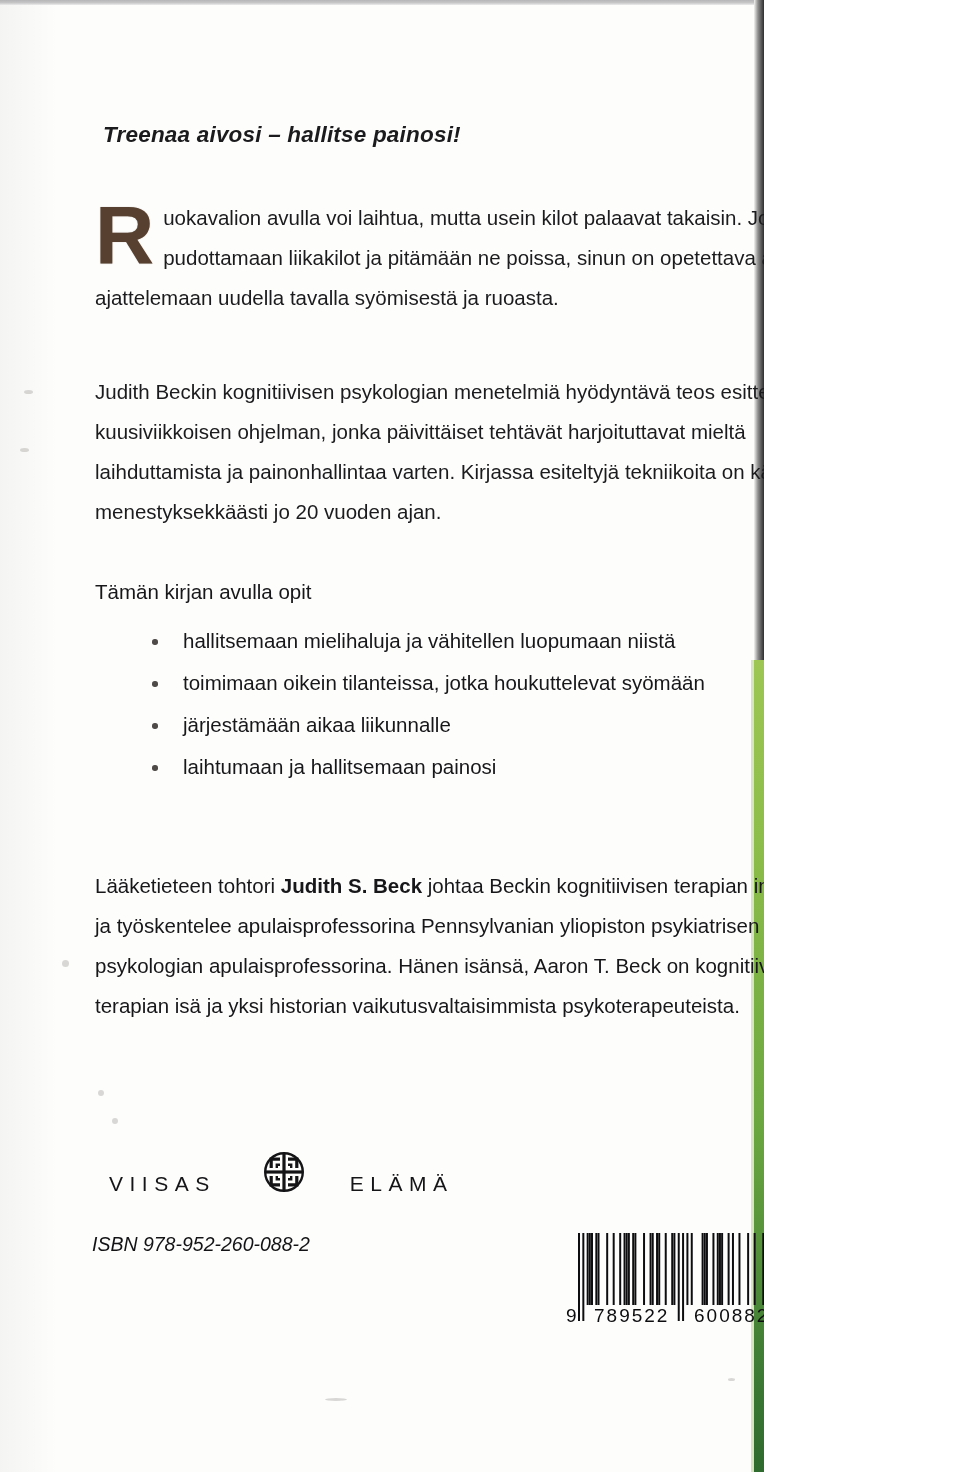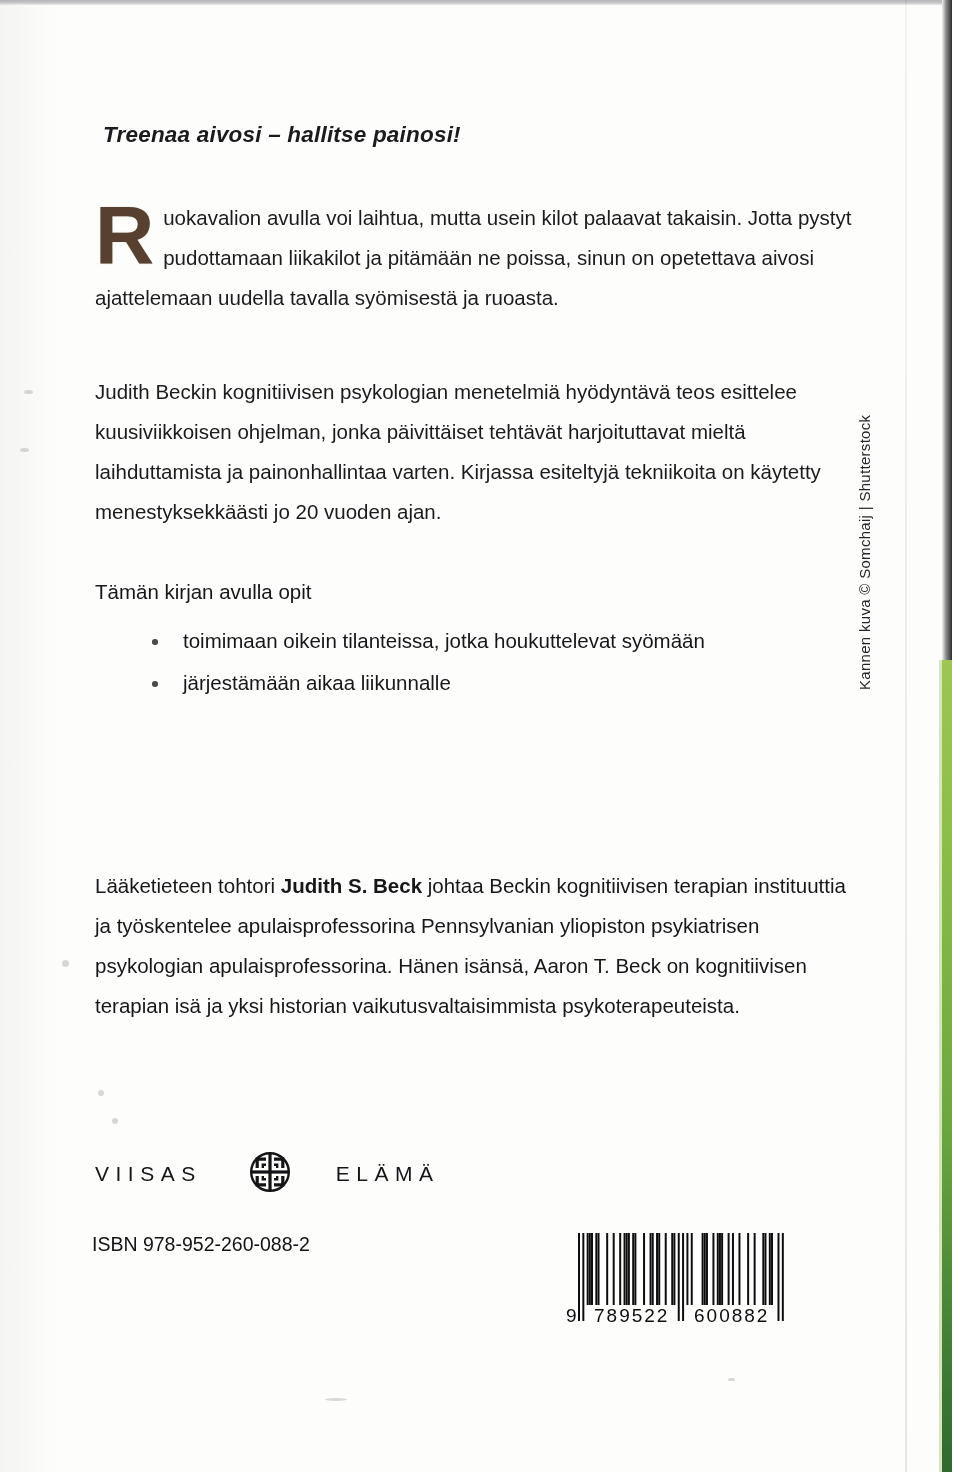--- a/index.html
+++ b/index.html
@@ -2,21 +2,21 @@
 <html><head>
 <meta charset="utf-8">
 <style>
   html, body {
     margin: 0;
     padding: 0;
     background: #ffffff;
   }
   .page {
     position: relative;
-    width: 952px;
+    width: 764px;
     height: 1472px;
     background: #fdfdfc;
     overflow: hidden;
     font-family: "Liberation Sans", "DejaVu Sans", sans-serif;
     color: #17171a;
   }
 
   
   .scan-top-edge {
     position: absolute;
@@ -154,23 +154,23 @@
     direction: ltr;
   }
   .credit-wrap {
     position: absolute;
     left: 0; top: 0;
   }
 
   
   .publisher {
     position: absolute;
-    left: 95px; top: 1152px;
+    left: 109px; top: 1152px;
     display: flex;
-    align-items: center;
+    align-items: flex-end;
     height: 44px;
     gap: 32px;
   }
   .pub-word {
     font-size: 21px;
     letter-spacing: 6.5px;
     color: #151517;
   }
   .pub-mark {
     margin: 0 14px 0 16px;
@@ -178,21 +178,21 @@
   }
 
   
   .isbn-block {
     position: absolute;
     left: 92px; top: 1228px;
     font-size: 19.5px;
     line-height: 33px;
     color: #131315;
   }
-  .isbn-block div { white-space: nowrap; }
+  .isbn-block div { white-space: nowrap; font-style: italic; }
 
   
   .barcode {
     position: absolute;
     left: 578px; top: 1233px;
   }
   .barcode-digits {
     position: absolute;
     left: 566px; top: 1305px;
     width: 220px;
@@ -229,22 +229,24 @@
     <p>uokavalion avulla voi laihtua, mutta usein kilot palaavat takaisin. Jotta pystyt pudottamaan liikakilot ja pitämään ne poissa, sinun on opetettava aivosi ajattelemaan uudella tavalla syömisestä ja ruoasta.</p>
   </div>
 
   <div class="body-col para2">
     <p>Judith Beckin kognitiivisen psykologian menetelmiä hyödyntävä teos esittelee kuusiviikkoisen ohjelman, jonka päivittäiset tehtävät harjoituttavat mieltä laihduttamista ja painonhallintaa varten. Kirjassa esiteltyjä tekniikoita on käytetty menestyksekkäästi jo 20 vuoden ajan.</p>
   </div>
 
   <div class="list-intro">Tämän kirjan avulla opit</div>
 
   <ul class="bullets">
+    <li>hallitsemaan mielihaluja ja vähitellen luopumaan niistä</li>
     <li>toimimaan oikein tilanteissa, jotka houkuttelevat syömään</li>
     <li>järjestämään aikaa liikunnalle</li>
+    <li>laihtumaan ja hallitsemaan painosi</li>
   </ul>
 
   <div class="bio">
     <p><span>Lääketieteen tohtori </span><b>Judith S. Beck</b><span> johtaa Beckin kognitiivisen terapian instituuttia ja työskentelee apulaisprofessorina Pennsylvanian yliopiston psykiatrisen psykologian apulaisprofessorina. Hänen isänsä, Aaron T. Beck on kognitiivisen terapian isä ja yksi historian vaikutusvaltaisimmista psykoterapeuteista.</span></p>
   </div>
 
   <div class="credit-wrap">
     <div class="credit">Kannen kuva © Somchaij | Shutterstock</div>
   </div>
 

